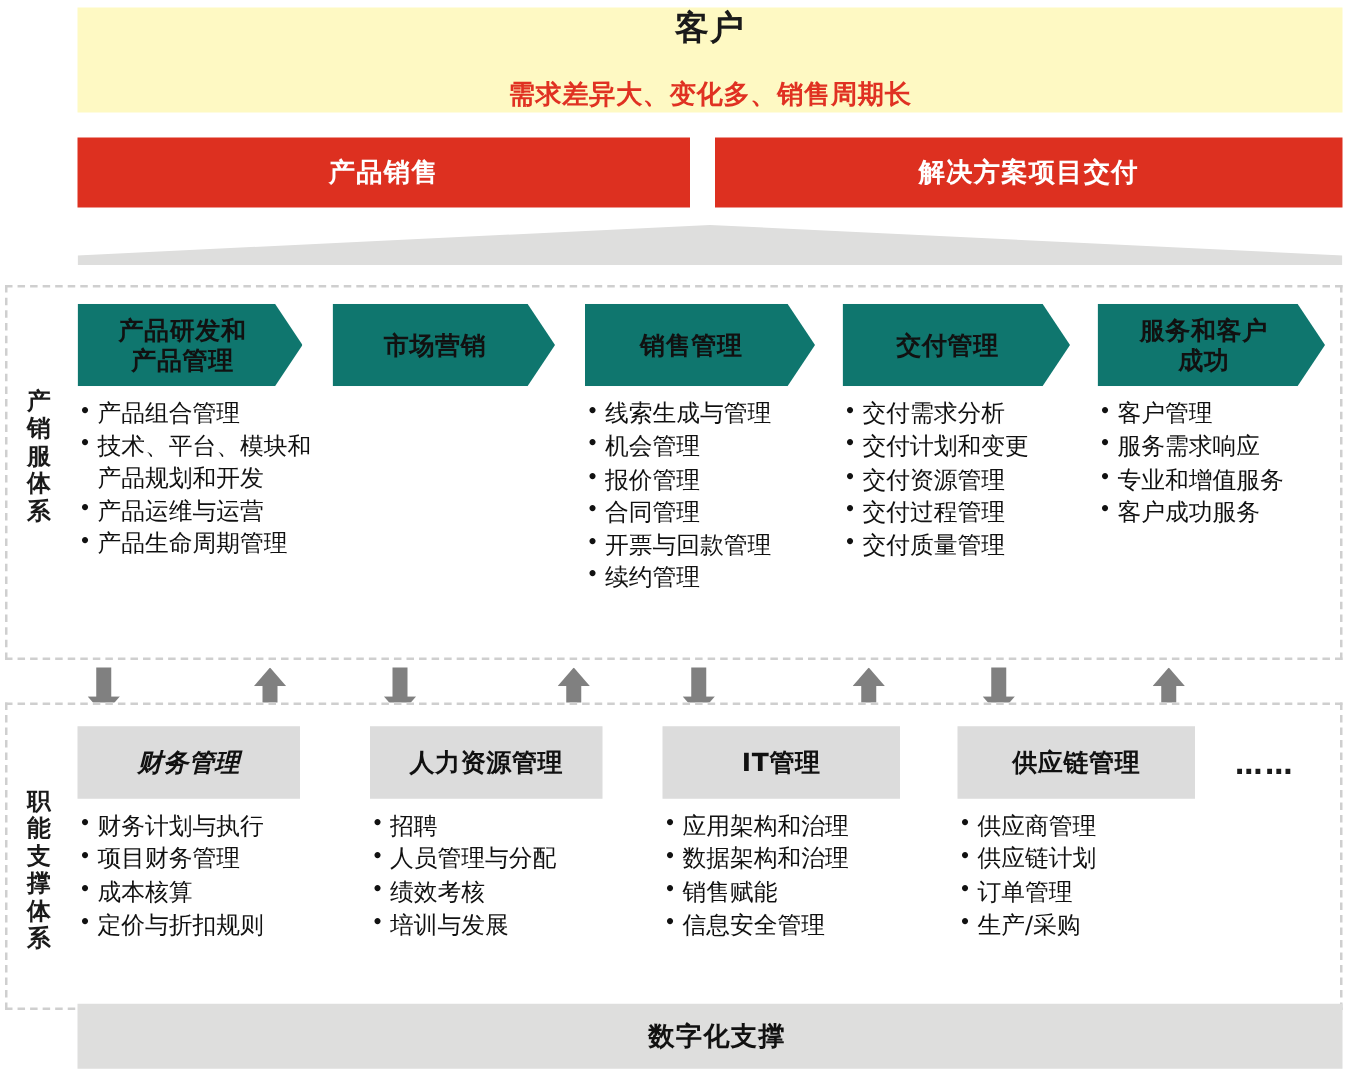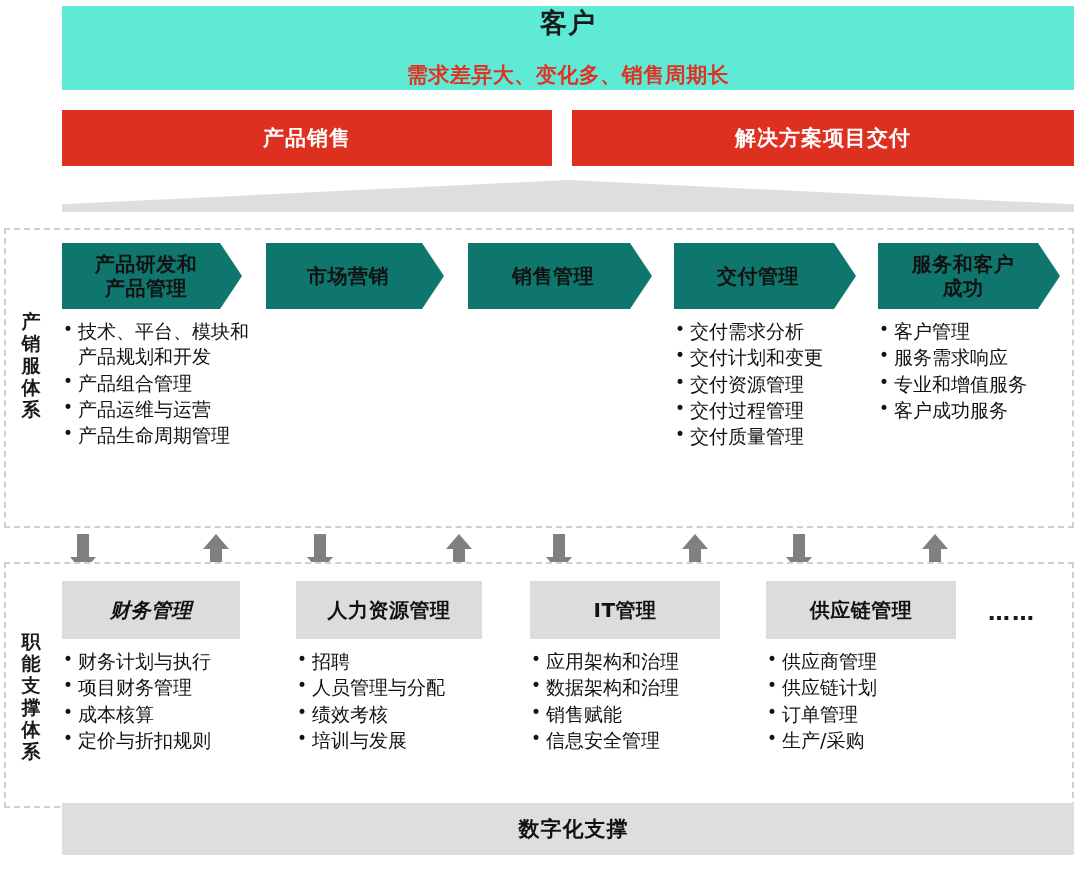--- a/index.html
+++ b/index.html
@@ -7,21 +7,21 @@
     width: 1080px; height: 873px;
     background: #ffffff;
     font-family: "DejaVu Sans", "Liberation Sans", sans-serif;
     overflow: hidden;
   }
   #stage { position: relative; width: 1080px; height: 873px; }
 
   
   .customer-banner {
     position: absolute; left: 62px; top: 6px; width: 1012px; height: 84px;
-    background: #5eead4;
+    background: #fef9c3;
     display: flex; flex-direction: column; align-items: center; justify-content: center; gap: 20px;
   }
   .customer-title {
     font-size: 27px; font-weight: bold; color: #1a1a1a; line-height: 1.15;
     letter-spacing: 1px;
   }
   .customer-sub {
     font-size: 21px; font-weight: bold; color: #e03122; line-height: 1.3;
     margin-top: 4px; letter-spacing: 0.5px;
   }
@@ -180,37 +180,45 @@
   </div>
 
   <div class="col" id="tcol-0">
     <div class="chev">
       <div class="chev-label">
         <span>产品研发和</span><br>
         <span>产品管理</span>
       </div>
     </div>
     <ul class="bullets">
+      <li>产品组合管理</li>
       <li>技术、平台、模块和产品规划和开发</li>
-      <li>产品组合管理</li>
       <li>产品运维与运营</li>
       <li>产品生命周期管理</li>
     </ul>
   </div>
 
   <div class="col" id="tcol-1">
     <div class="chev single">
       <div class="chev-label">市场营销</div>
     </div>
   </div>
 
   <div class="col" id="tcol-2">
     <div class="chev single">
       <div class="chev-label">销售管理</div>
     </div>
+    <ul class="bullets">
+      <li>线索生成与管理</li>
+      <li>机会管理</li>
+      <li>报价管理</li>
+      <li>合同管理</li>
+      <li>开票与回款管理</li>
+      <li>续约管理</li>
+    </ul>
   </div>
 
   <div class="col" id="tcol-3">
     <div class="chev single">
       <div class="chev-label">交付管理</div>
     </div>
     <ul class="bullets">
       <li>交付需求分析</li>
       <li>交付计划和变更</li>
       <li>交付资源管理</li>

